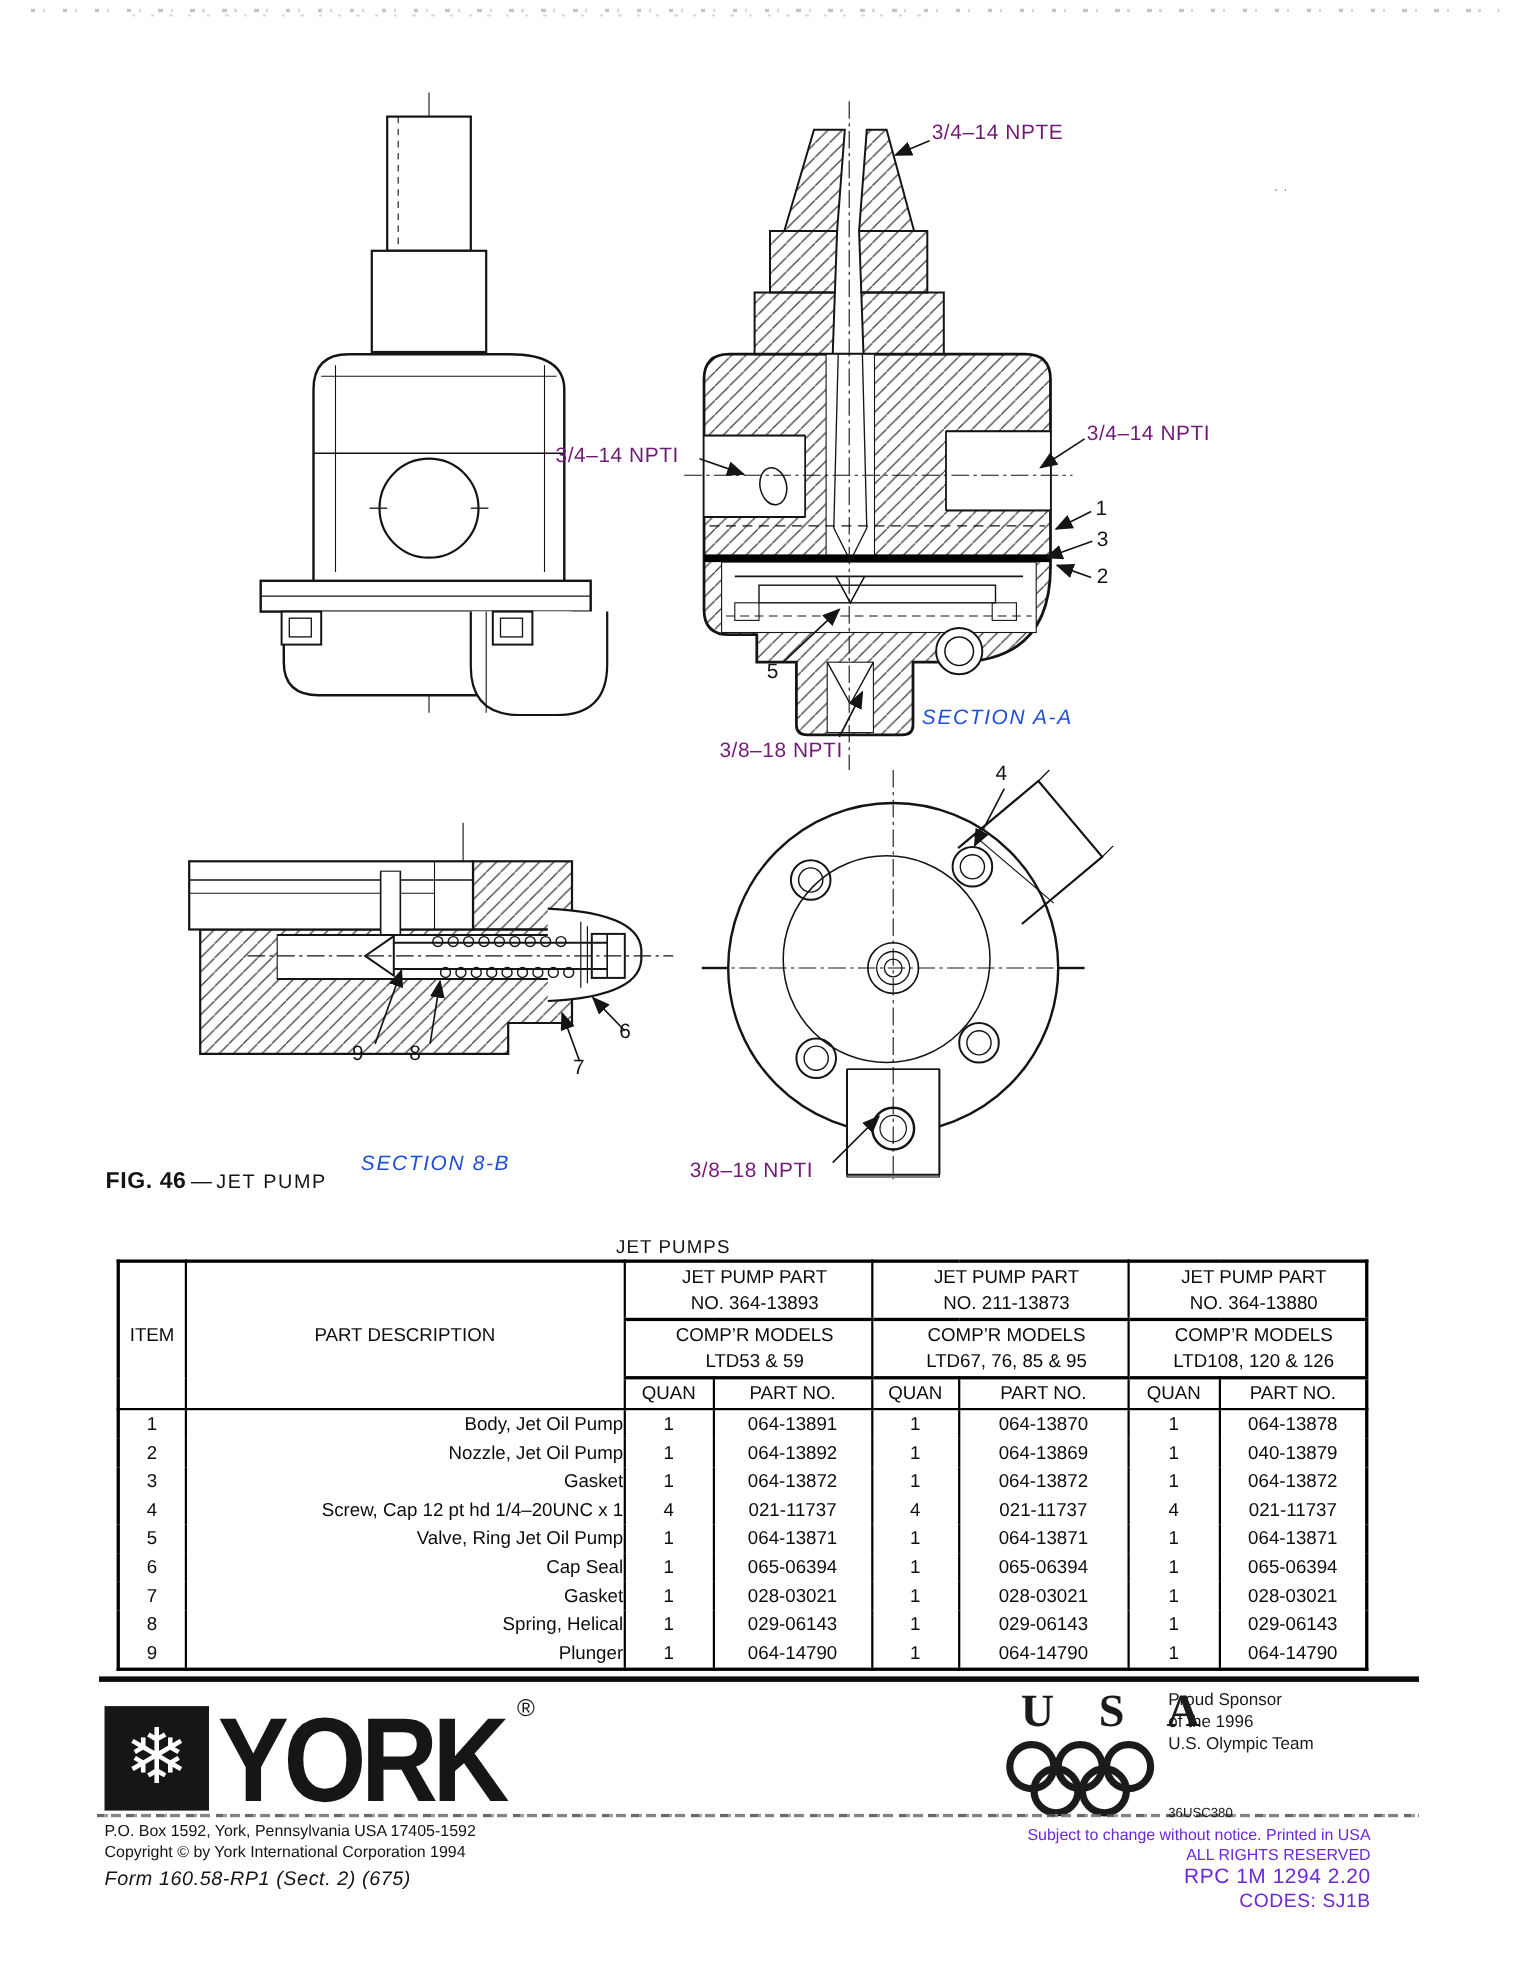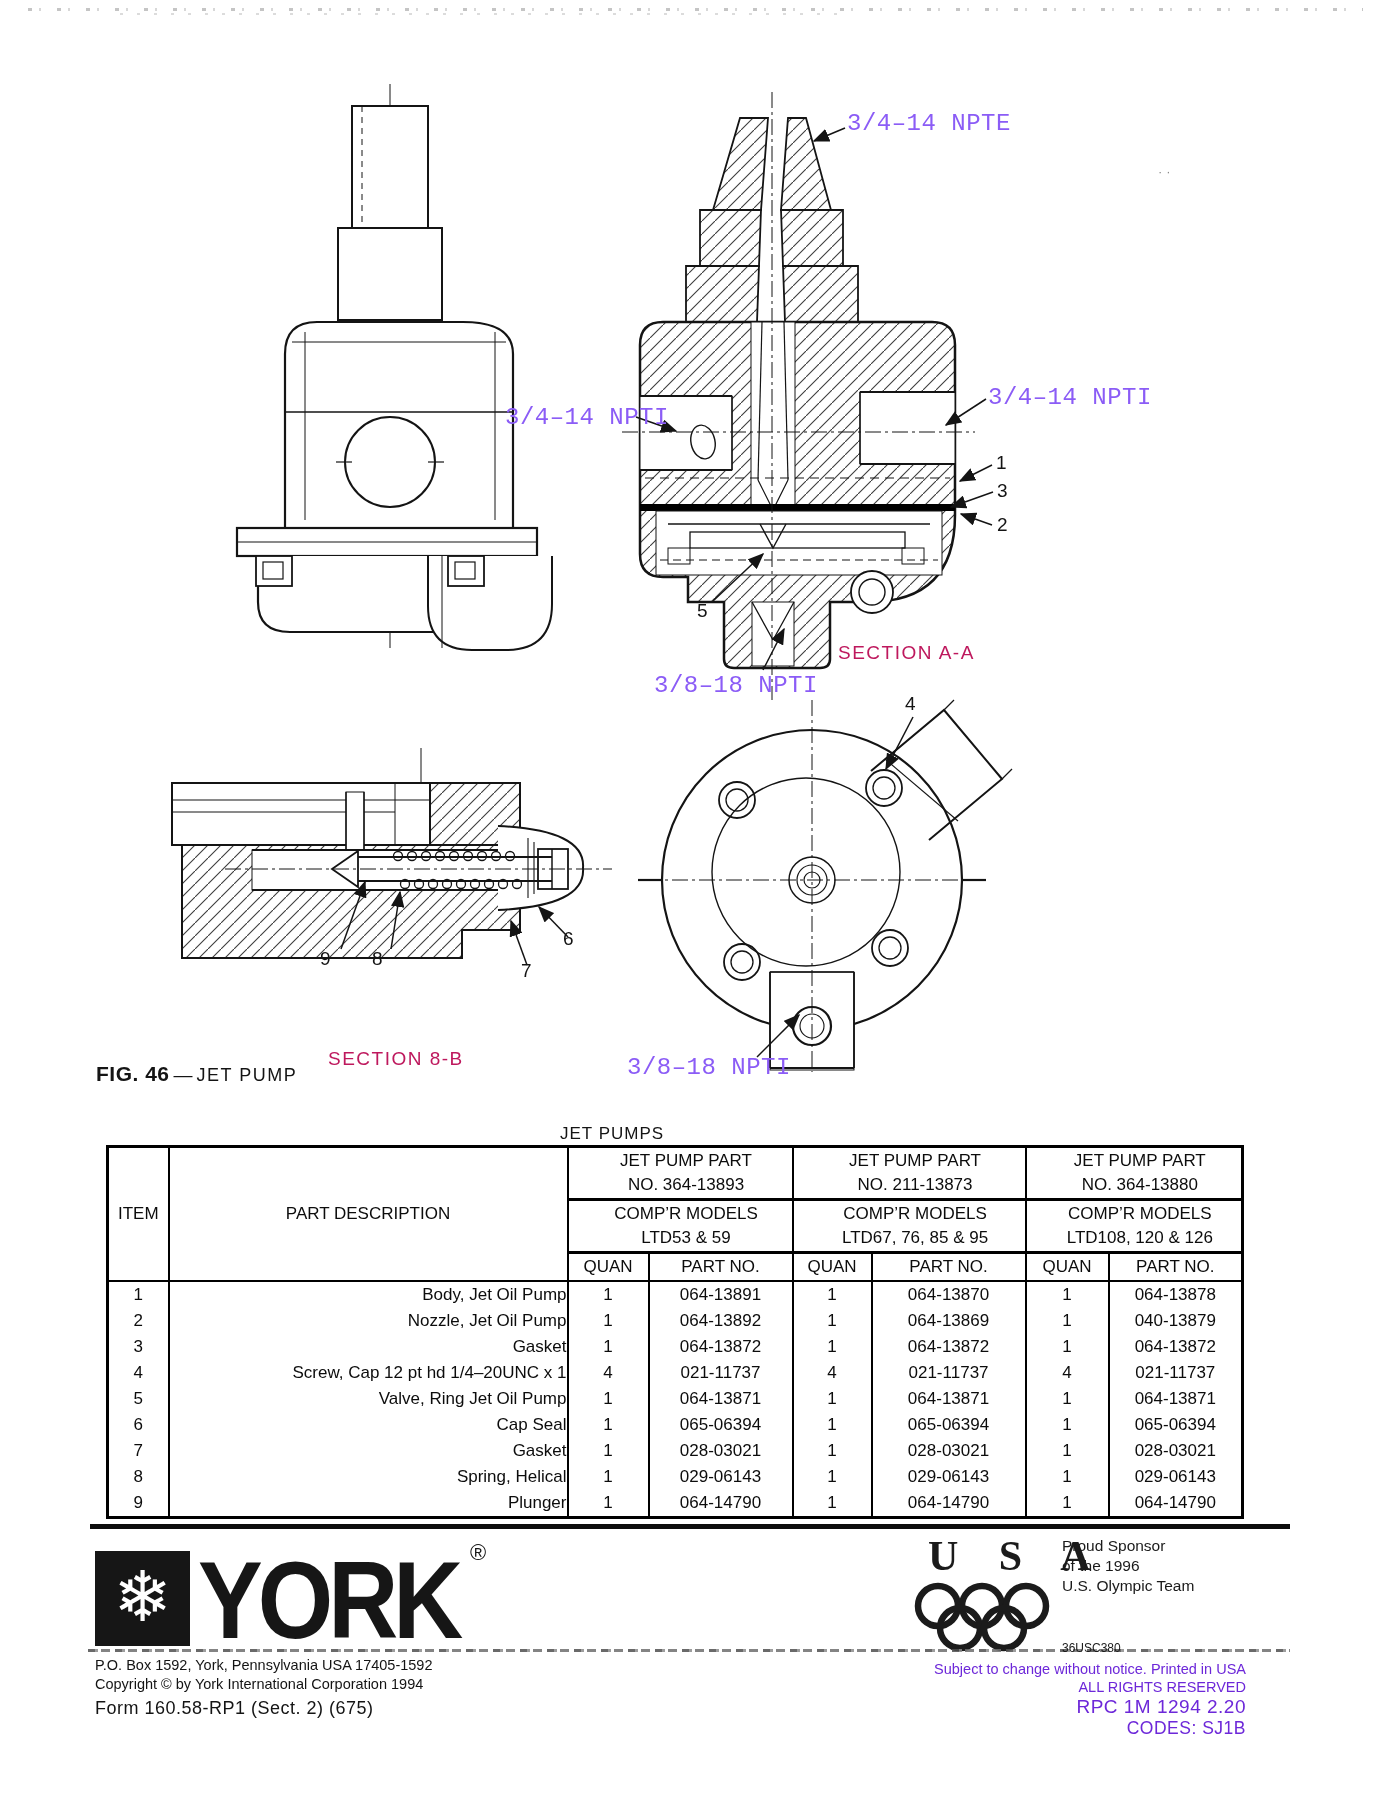--- a/index.html
+++ b/index.html
@@ -1,23 +1,23 @@
 <!DOCTYPE html>
 <html><head>
 <meta charset="utf-8">
 <style>
   html,body{margin:0;padding:0;background:#e8e8e8;}
   #page{position:relative;width:1391px;height:1800px;background:#ffffff;overflow:hidden;
         font-family:"Liberation Sans",sans-serif;color:#141414;}
   .abs{position:absolute;}
   svg{position:absolute;left:0;top:0;}
   
-  .dlabel{position:absolute;font-size:24px;color:#8b5cf6;white-space:nowrap;z-index:3;letter-spacing:.5px;font-family:Liberation Mono, monospace;}
+  .dlabel{position:absolute;font-size:19px;color:#701a75;white-space:nowrap;z-index:3;letter-spacing:.5px;}
   .callout{position:absolute;font-size:19px;color:#141414;z-index:3;}
-  .secname{position:absolute;font-size:19px;letter-spacing:1.5px;color:#be185d;z-index:3;}
+  .secname{position:absolute;font-size:19px;letter-spacing:1.5px;color:#1d4ed8;z-index:3;font-style:italic;}
   
   #figcap{position:absolute;left:96px;top:1062px;z-index:3;}
   #figcap .figno{font-size:21px;font-weight:bold;letter-spacing:.5px;}
   #figcap .figdash{font-size:19px;padding:0 4px;}
   #figcap .figtitle{font-size:18px;letter-spacing:1.5px;}
   #tabletitle{position:absolute;left:560px;top:1124px;width:260px;text-align:left;
               font-size:17px;letter-spacing:1px;z-index:3;}
   
   #parts-table{position:absolute;left:106px;top:1145px;width:1137px;border-collapse:collapse;
                table-layout:fixed;font-size:17px;color:#0c0c0c;z-index:3;}
@@ -36,21 +36,21 @@
      background:repeating-linear-gradient(90deg,#4f4f4f 0 7px,#8c8c8c 7px 10px,transparent 10px 13px,#6e6e6e 13px 22px,transparent 22px 27px);}
   #york-box{position:absolute;left:95px;top:1551px;width:95px;height:95px;background:#161616;z-index:2;}
   #york-box span{display:block;width:95px;height:95px;line-height:92px;text-align:center;color:#fff;font-size:70px;}
   #york-word{position:absolute;left:198px;top:1538px;font-size:97px;font-weight:bold;letter-spacing:-5px;
              color:#161616;transform:scaleY(1.12);transform-origin:top left;z-index:2;}
   #york-reg{position:absolute;left:470px;top:1540px;font-size:22px;color:#161616;z-index:2;}
   #usa-letters{position:absolute;left:928px;top:1532px;font-size:42px;font-weight:bold;letter-spacing:15px;color:#1b1b1b;z-index:2;font-family:Liberation Serif, serif;}
   #sponsor{position:absolute;left:1062px;top:1536px;font-size:15.5px;line-height:20px;color:#1a1a1a;z-index:2;}
   #usc{position:absolute;left:1062px;top:1641px;font-size:12px;color:#1a1a1a;z-index:2;}
   #foot-left{position:absolute;left:95px;top:1656px;font-size:14.5px;line-height:19px;color:#141414;z-index:2;}
-  #foot-left .form{font-size:18px;line-height:24px;margin-top:2px;letter-spacing:.5px;}
+  #foot-left .form{font-size:18px;line-height:24px;margin-top:2px;letter-spacing:.5px;font-style:italic;}
   #foot-right{position:absolute;left:888px;top:1660px;width:358px;text-align:right;color:#6d28d9;z-index:2;}
   #foot-right .ln1{font-size:14.5px;line-height:18px;}
   #foot-right .ln2{font-size:14.5px;line-height:18px;}
   #foot-right .ln3{font-size:19px;line-height:22px;letter-spacing:.5px;}
   #foot-right .ln4{font-size:17.5px;line-height:21px;letter-spacing:.5px;}
   
   #noise1{position:absolute;left:28px;top:8px;width:1335px;height:3px;opacity:.5;
      background:repeating-linear-gradient(90deg,#8a8a8a 0 4px,transparent 4px 11px,#b0b0b0 11px 13px,transparent 13px 29px);}
   #noise2{position:absolute;left:120px;top:13px;width:720px;height:2px;opacity:.35;
      background:repeating-linear-gradient(90deg,#9a9a9a 0 3px,transparent 3px 17px);}

